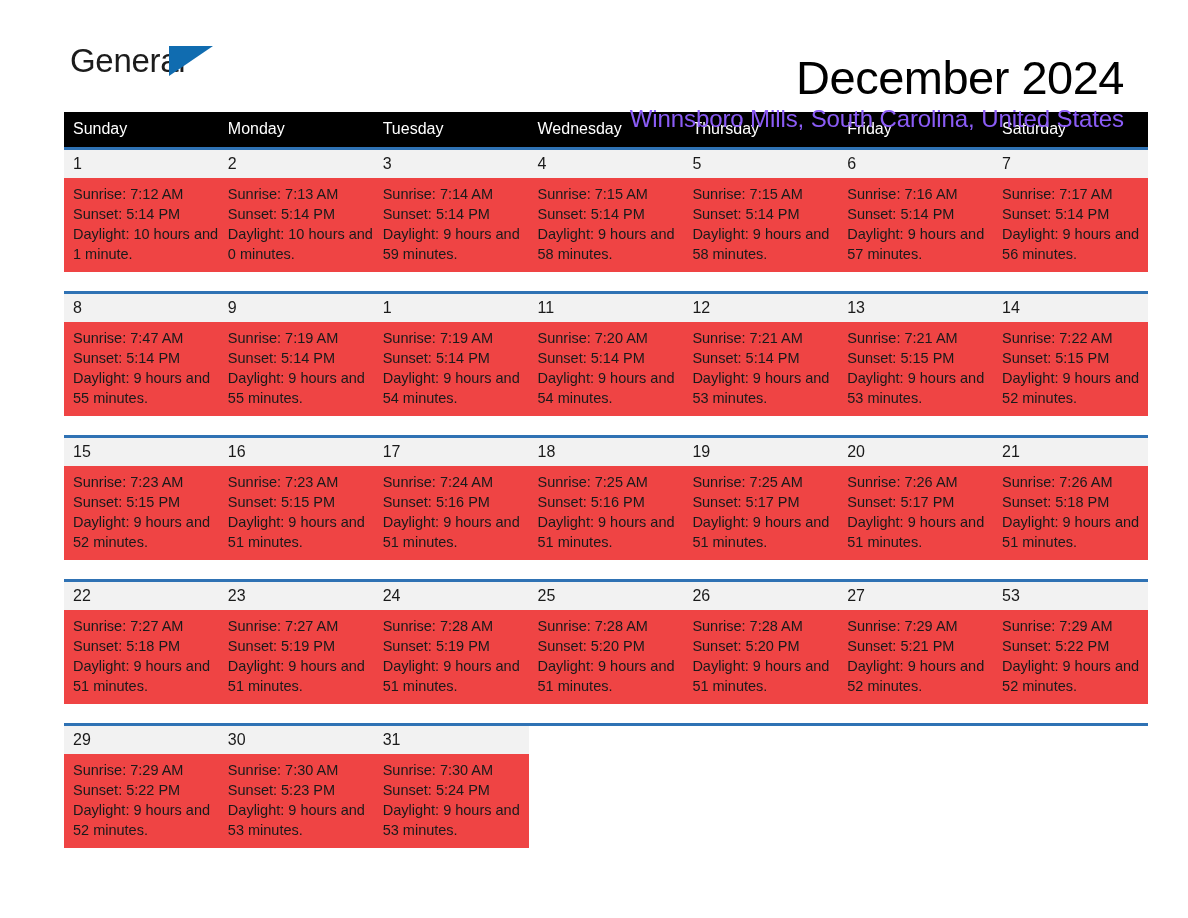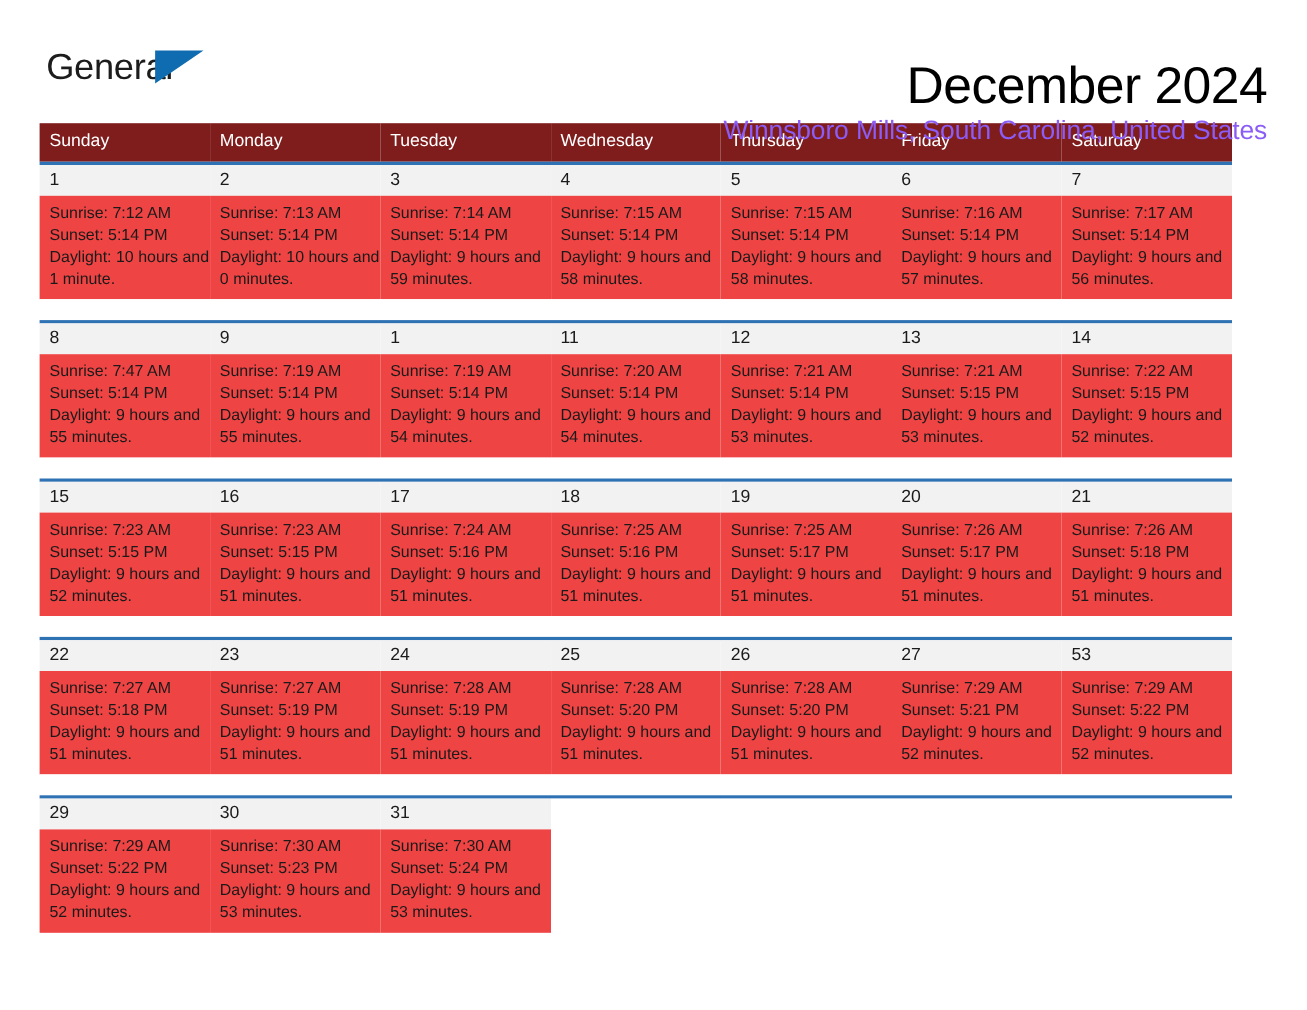--- a/index.html
+++ b/index.html
@@ -13,21 +13,21 @@
     font-family: "Liberation Sans", sans-serif;
     color: #000000;
     overflow: hidden;
   }
 
   .page {
     position: relative;
     width: 1188px;
     height: 918px;
     box-sizing: border-box;
-    padding: 0 36px;
+    padding: 0 64px;
   }
 
   
   .masthead {
     position: relative;
     height: 112px;
   }
 
   .logo {
     position: absolute;
@@ -87,21 +87,21 @@
   }
 
   
   .calendar {
     width: 1084px;
     border-collapse: collapse;
     table-layout: fixed;
   }
 
   .dow-row th {
-    background: #7f1d1d;
+    background: #000000;
     color: #ffffff;
     font-size: 16px;
     font-weight: 400;
     text-align: left;
     padding: 7px 0 8px 9px;
     height: 20px;
     vertical-align: middle;
   }
 
   .week-sep td {

